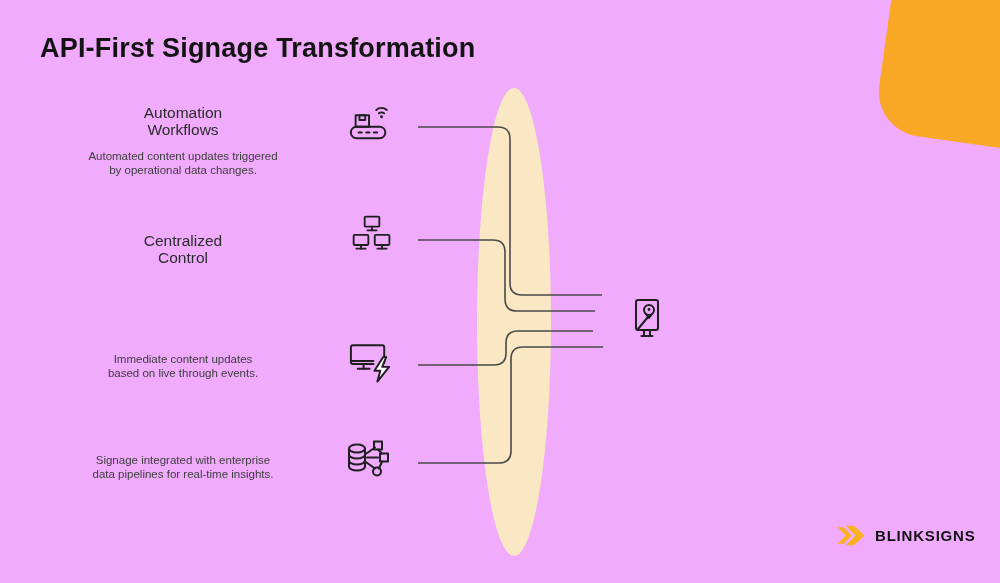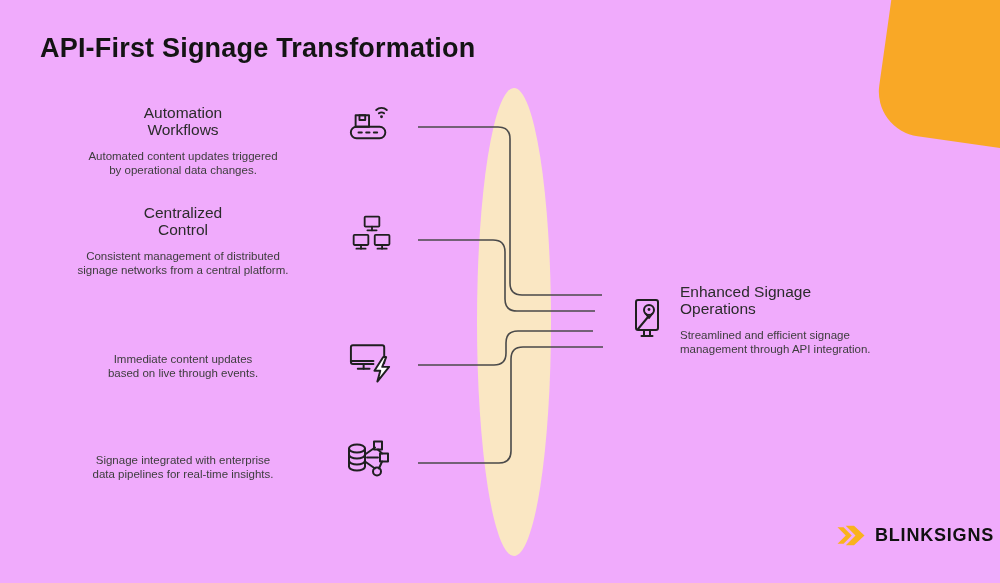--- a/index.html
+++ b/index.html
@@ -29,21 +29,21 @@
   .icon { position:absolute; }
   .icon path, .icon rect, .icon circle, .icon ellipse, .icon line, .icon polyline {
     stroke:#1f1f1f; stroke-width:2; fill:none; stroke-linecap:round; stroke-linejoin:round;
   }
   .icon .fill { fill:#1f1f1f; stroke:none; }
   .icon .mask { fill:#ffffff; }
   .logo {
     position:absolute; left:836px; top:523px; display:flex; align-items:center; gap:9px;
   }
   .logo-text {
-    font-size:18px; font-weight:700; color:#111; letter-spacing:0.8px;
+    font-size:15px; font-weight:700; color:#111; letter-spacing:0.8px;
   }
 </style>
 </head>
 <body>
 
 <div class="slide">
 
   <div class="corner-accent"></div>
 
   <h1 class="page-title">API-First Signage Transformation</h1>
@@ -58,25 +58,23 @@
     </g>
   </svg>
 
   <div class="litem" style="top:104px">
     <div class="item-title">Automation
 Workflows</div>
     <div class="item-desc">Automated content updates triggered
 by operational data changes.</div>
   </div>
 
-  <div class="litem" style="top:204px">
+  <div class="litem" style="top:232px">
     <div class="item-title">Centralized
 Control</div>
-    <div class="item-desc">Consistent management of distributed
-signage networks from a central platform.</div>
   </div>
 
   <div class="litem" style="top:341px">
     <div class="item-desc">Immediate content updates
 based on live through events.</div>
   </div>
 
   <div class="litem" style="top:442px">
     <div class="item-desc">Signage integrated with enterprise
 data pipelines for real-time insights.</div>
@@ -124,26 +122,20 @@
     <line x1="21" y1="17" x2="31" y2="10"></line>
     <line x1="23" y1="20" x2="34" y2="20"></line>
     <line x1="21" y1="24" x2="31" y2="31"></line>
     <rect x="30" y="4" width="8" height="8"></rect>
     <rect x="36" y="16" width="8" height="8"></rect>
     <circle cx="33" cy="34" r="4"></circle>
     <line x1="34" y1="12" x2="38" y2="16"></line>
     <line x1="38" y1="24" x2="35" y2="31"></line>
   </svg>
 
-  <div class="ritem">
-    <div class="item-title">Enhanced Signage
-Operations</div>
-    <div class="item-desc">Streamlined and efficient signage
-management through API integration.</div>
-  </div>
 
   <svg class="icon" style="left:633px; top:297px;" width="30" height="46" viewBox="0 0 30 46">
     <rect x="3" y="3" width="22" height="30" rx="2"></rect>
     <circle cx="16" cy="13" r="5"></circle>
     <circle class="fill" cx="16" cy="12.5" r="1.4"></circle>
     <path d="M12.6,16.5 L16,21 L19.4,16.5"></path>
     <line x1="5" y1="32" x2="15" y2="20"></line>
     <line x1="11" y1="33" x2="11" y2="39"></line>
     <line x1="17" y1="33" x2="17" y2="39"></line>
     <line x1="8.5" y1="39" x2="13.5" y2="39"></line>

